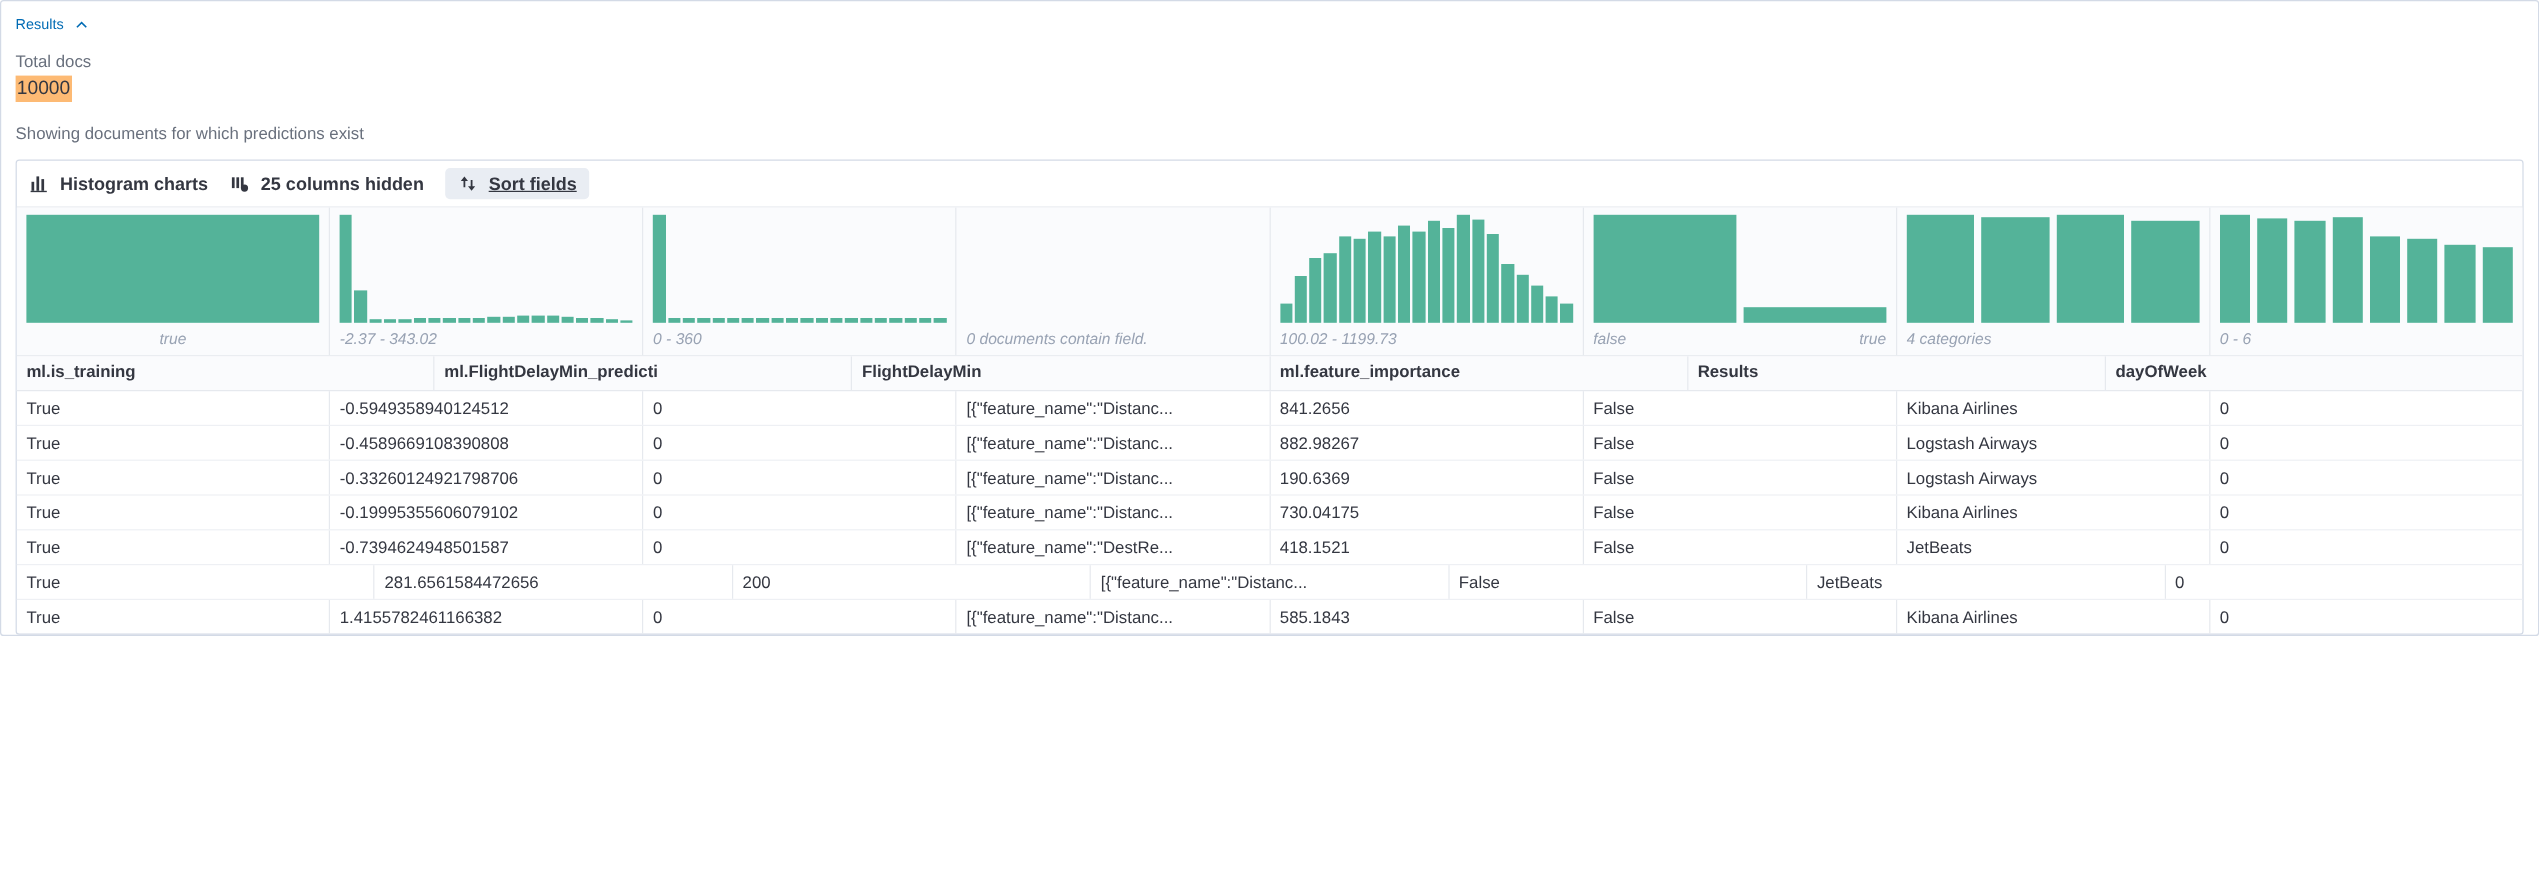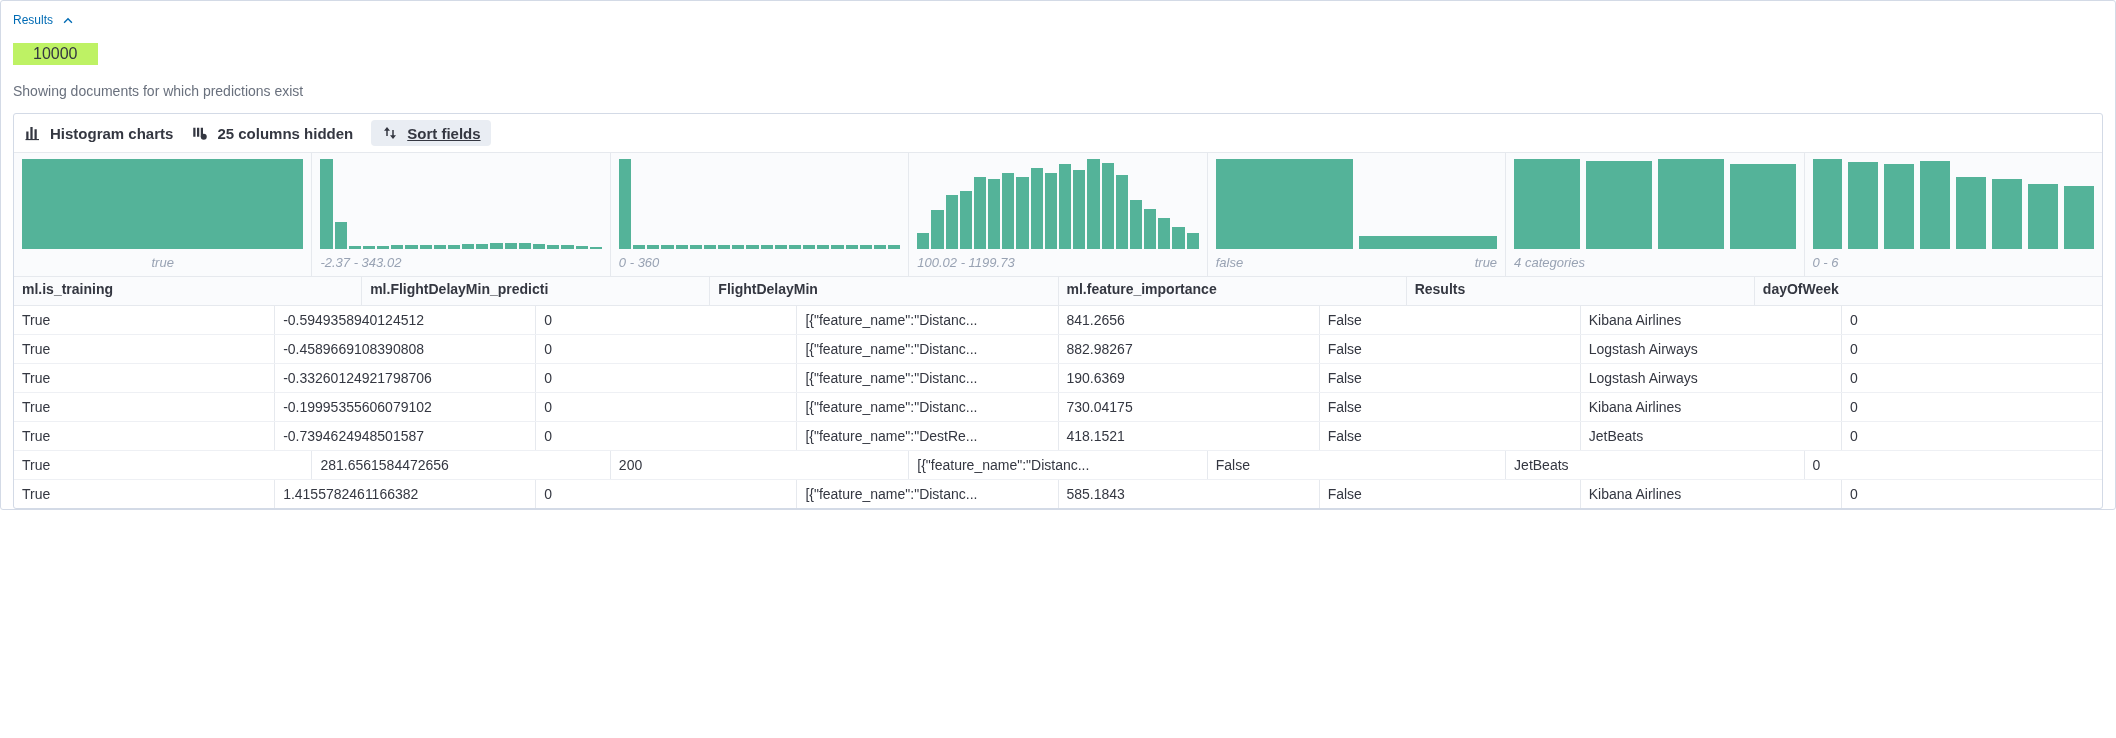--- a/index.html
+++ b/index.html
@@ -34,22 +34,22 @@
     fill: #006bb4;
   }
   
   .total-docs-label {
     color: #69707d;
     font-size: 14px;
     margin-bottom: 4px;
   }
   .total-docs-value {
     display: inline-block;
-    background: #bef264;
-    padding: 2px 20px;
+    background: #fdba74;
+    padding: 2px 1px;
     font-size: 16px;
   }
   .statusmsg {
     margin-top: 18px;
     margin-bottom: 14px;
     color: #69707d;
     font-size: 14px;
   }
   
   .tablewrap {
@@ -148,20 +148,21 @@
 
 <div class="panel">
 
   <div class="results-header">
     <span>Results</span>
     <svg class="chev-up" viewBox="0 0 16 16">
       <path d="M8 5.5l-5 5 1.1 1.1L8 7.7l3.9 3.9L13 10.5z"></path>
     </svg>
   </div>
 
+  <div class="total-docs-label">Total docs</div>
   <div class="total-docs-value">10000</div>
 
   <div class="statusmsg">Showing documents for which predictions exist</div>
 
   <div class="tablewrap">
 
     <div class="toolbar">
       <div class="tbitem">
         <svg class="tbicon" viewBox="0 0 24 24">
           <rect x="3" y="10" width="3" height="10"></rect>
@@ -238,20 +239,24 @@
             <div class="bar" style="height: 4%;"></div>
             <div class="bar" style="height: 4%;"></div>
             <div class="bar" style="height: 4%;"></div>
             <div class="bar" style="height: 4%;"></div>
             <div class="bar" style="height: 4%;"></div>
             <div class="bar" style="height: 4%;"></div>
             <div class="bar" style="height: 4%;"></div>
             <div class="bar" style="height: 4%;"></div>
           </div>
           <div class="histcap">0 - 360</div>
+        </div>
+        <div class="histcell">
+          <div class="histchart"></div>
+          <div class="histcap">0 documents contain field.</div>
         </div>
         <div class="histcell">
           <div class="histchart">
             <div class="bar" style="height: 18%;"></div>
             <div class="bar" style="height: 43%;"></div>
             <div class="bar" style="height: 60%;"></div>
             <div class="bar" style="height: 65%;"></div>
             <div class="bar" style="height: 80%;"></div>
             <div class="bar" style="height: 78%;"></div>
             <div class="bar" style="height: 85%;"></div>

